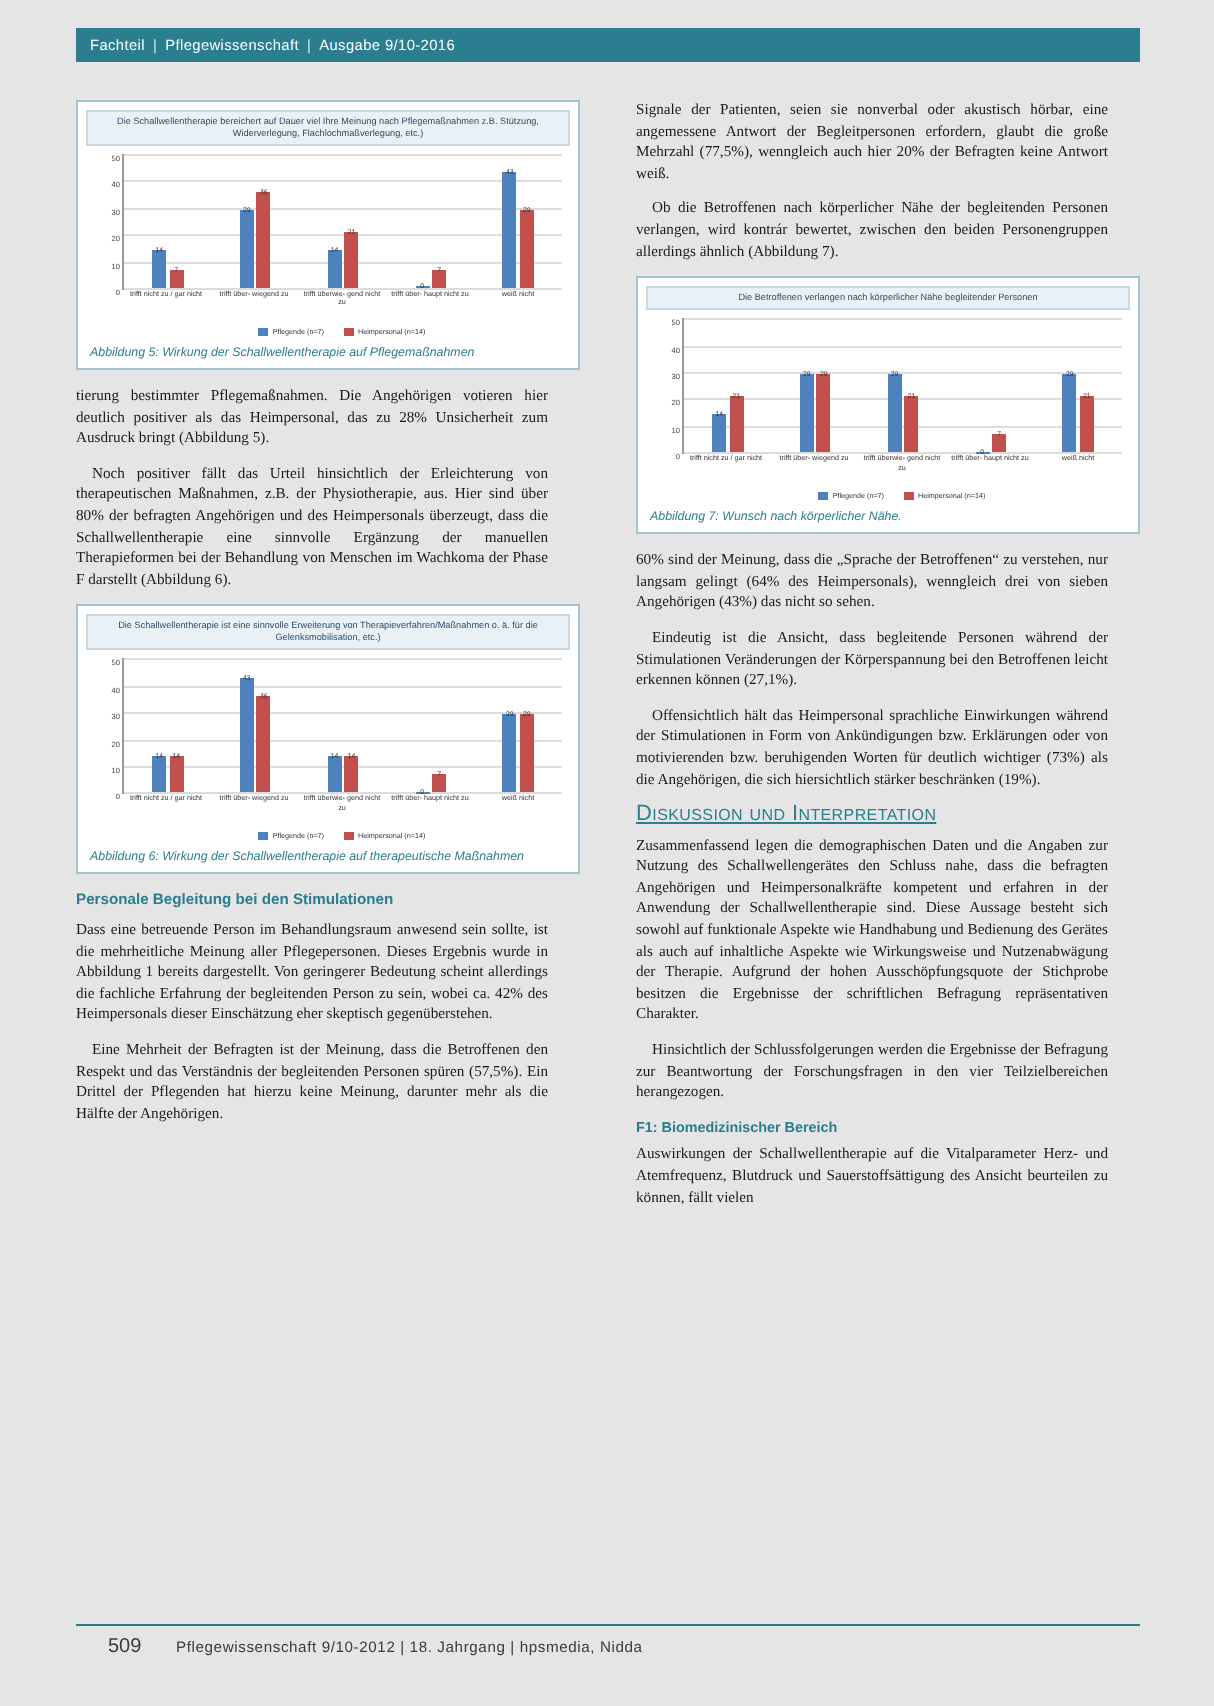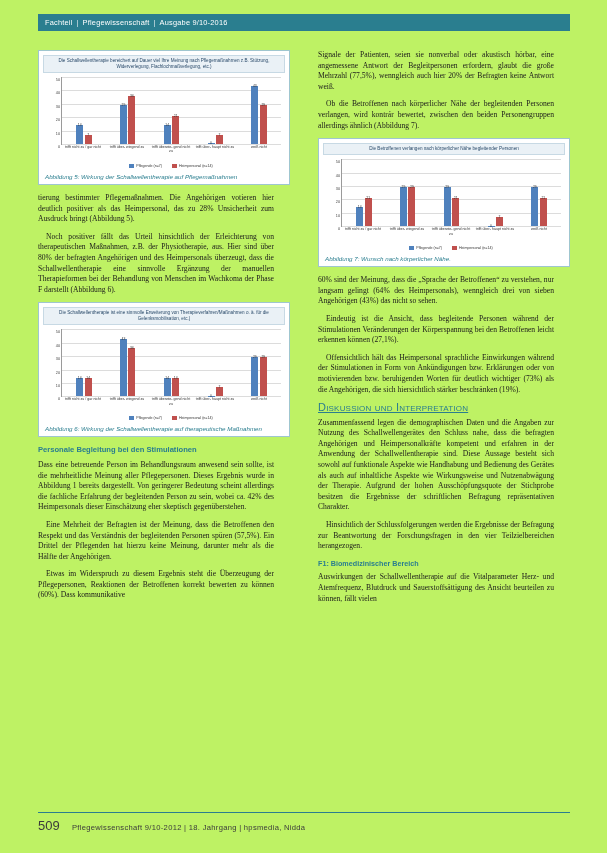--- a/index.html
+++ b/index.html
@@ -11,21 +11,21 @@
     width: 607px;
     height: 853px;
     font-family: "Liberation Serif", serif;
     color: #1a1a1a;
     overflow: hidden;
   }
   .page {
     position: relative;
     width: 607px;
     height: 853px;
-    background: #bef264;
+    background: #e5e5e5;
     box-sizing: border-box;
   }
   
   .header-bar {
     position: absolute;
     left: 38px;
     top: 14px;
     width: 532px;
     height: 17px;
     background: #2a7e8f;
@@ -226,22 +226,23 @@
     position: absolute;
     left: 38px;
     top: 818px;
     width: 532px;
     display: flex;
     align-items: baseline;
     font-family: "Liberation Sans", sans-serif;
     color: #3b3b3b;
   }
   .footer .pageno {
-    font-size: 13px;
+    font-size: 10px;
     width: 34px;
+    margin-left: 16px;
   }
   .footer .ftext {
     font-size: 7.6px;
     letter-spacing: 0.3px;
   }
 </style>
 </head>
 <body>
 
 <div class="page">
@@ -417,21 +418,20 @@
               <span>Heimpersonal (n=14)</span>
             </div>
           </div>
         </div>
       <div class="fig-caption">Abbildung 6: Wirkung der Schallwellentherapie auf therapeutische Maßnahmen</div>
     </div>
 
     <h3 class="sub">Personale Begleitung bei den Stimulationen</h3>
     <p>Dass eine betreuende Person im Behandlungsraum anwesend sein sollte, ist die mehrheitliche Meinung aller Pflegepersonen. Dieses Ergebnis wurde in Abbildung 1 bereits dargestellt. Von geringerer Bedeutung scheint allerdings die fachliche Erfahrung der begleitenden Person zu sein, wobei ca. 42% des Heimpersonals dieser Einschätzung eher skeptisch gegenüberstehen.</p>
     <p class="ind">Eine Mehrheit der Befragten ist der Meinung, dass die Betroffenen den Respekt und das Verständnis der begleitenden Personen spüren (57,5%). Ein Drittel der Pflegenden hat hierzu keine Meinung, darunter mehr als die Hälfte der Angehörigen.</p>
-    <p class="ind">Etwas im Widerspruch zu diesem Ergebnis steht die Überzeugung der Pflegepersonen, Reaktionen der Betroffenen korrekt bewerten zu können (60%). Dass kommunikative</p>
   </div>
 
   <div class="col right">
     <p>Signale der Patienten, seien sie nonverbal oder akustisch hörbar, eine angemessene Antwort der Begleitpersonen erfordern, glaubt die große Mehrzahl (77,5%), wenngleich auch hier 20% der Befragten keine Antwort weiß.</p>
     <p class="ind">Ob die Betroffenen nach körperlicher Nähe der begleitenden Personen verlangen, wird kontrár bewertet, zwischen den beiden Personengruppen allerdings ähnlich (Abbildung 7).</p>
 
     <div class="figure">
       <div class="fig-title">Die Betroffenen verlangen nach körperlicher Nähe
 begleitender Personen</div>
       <div class="chart">

